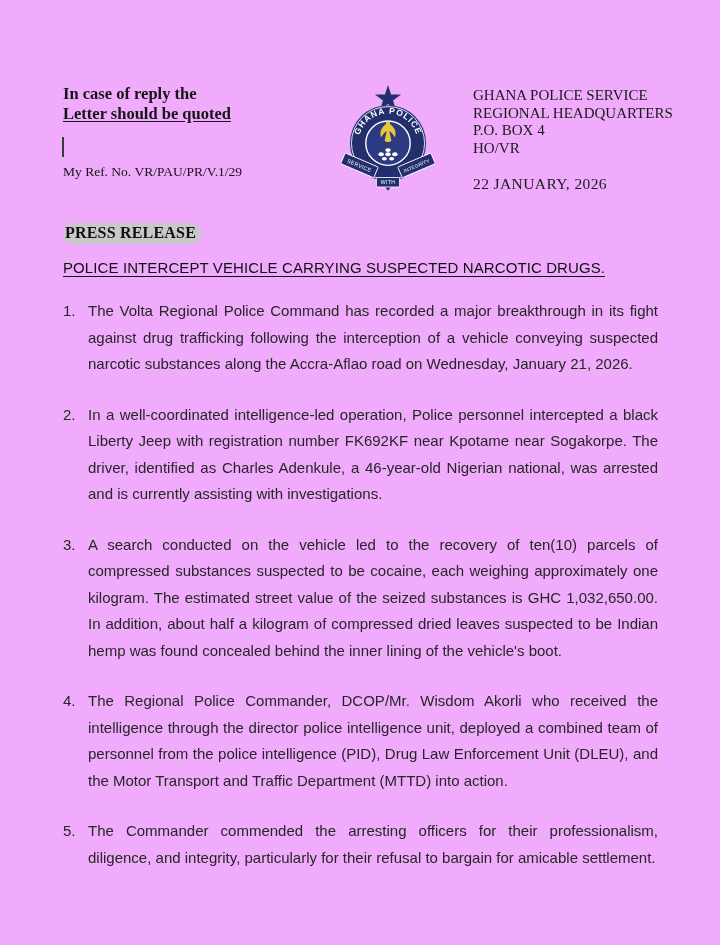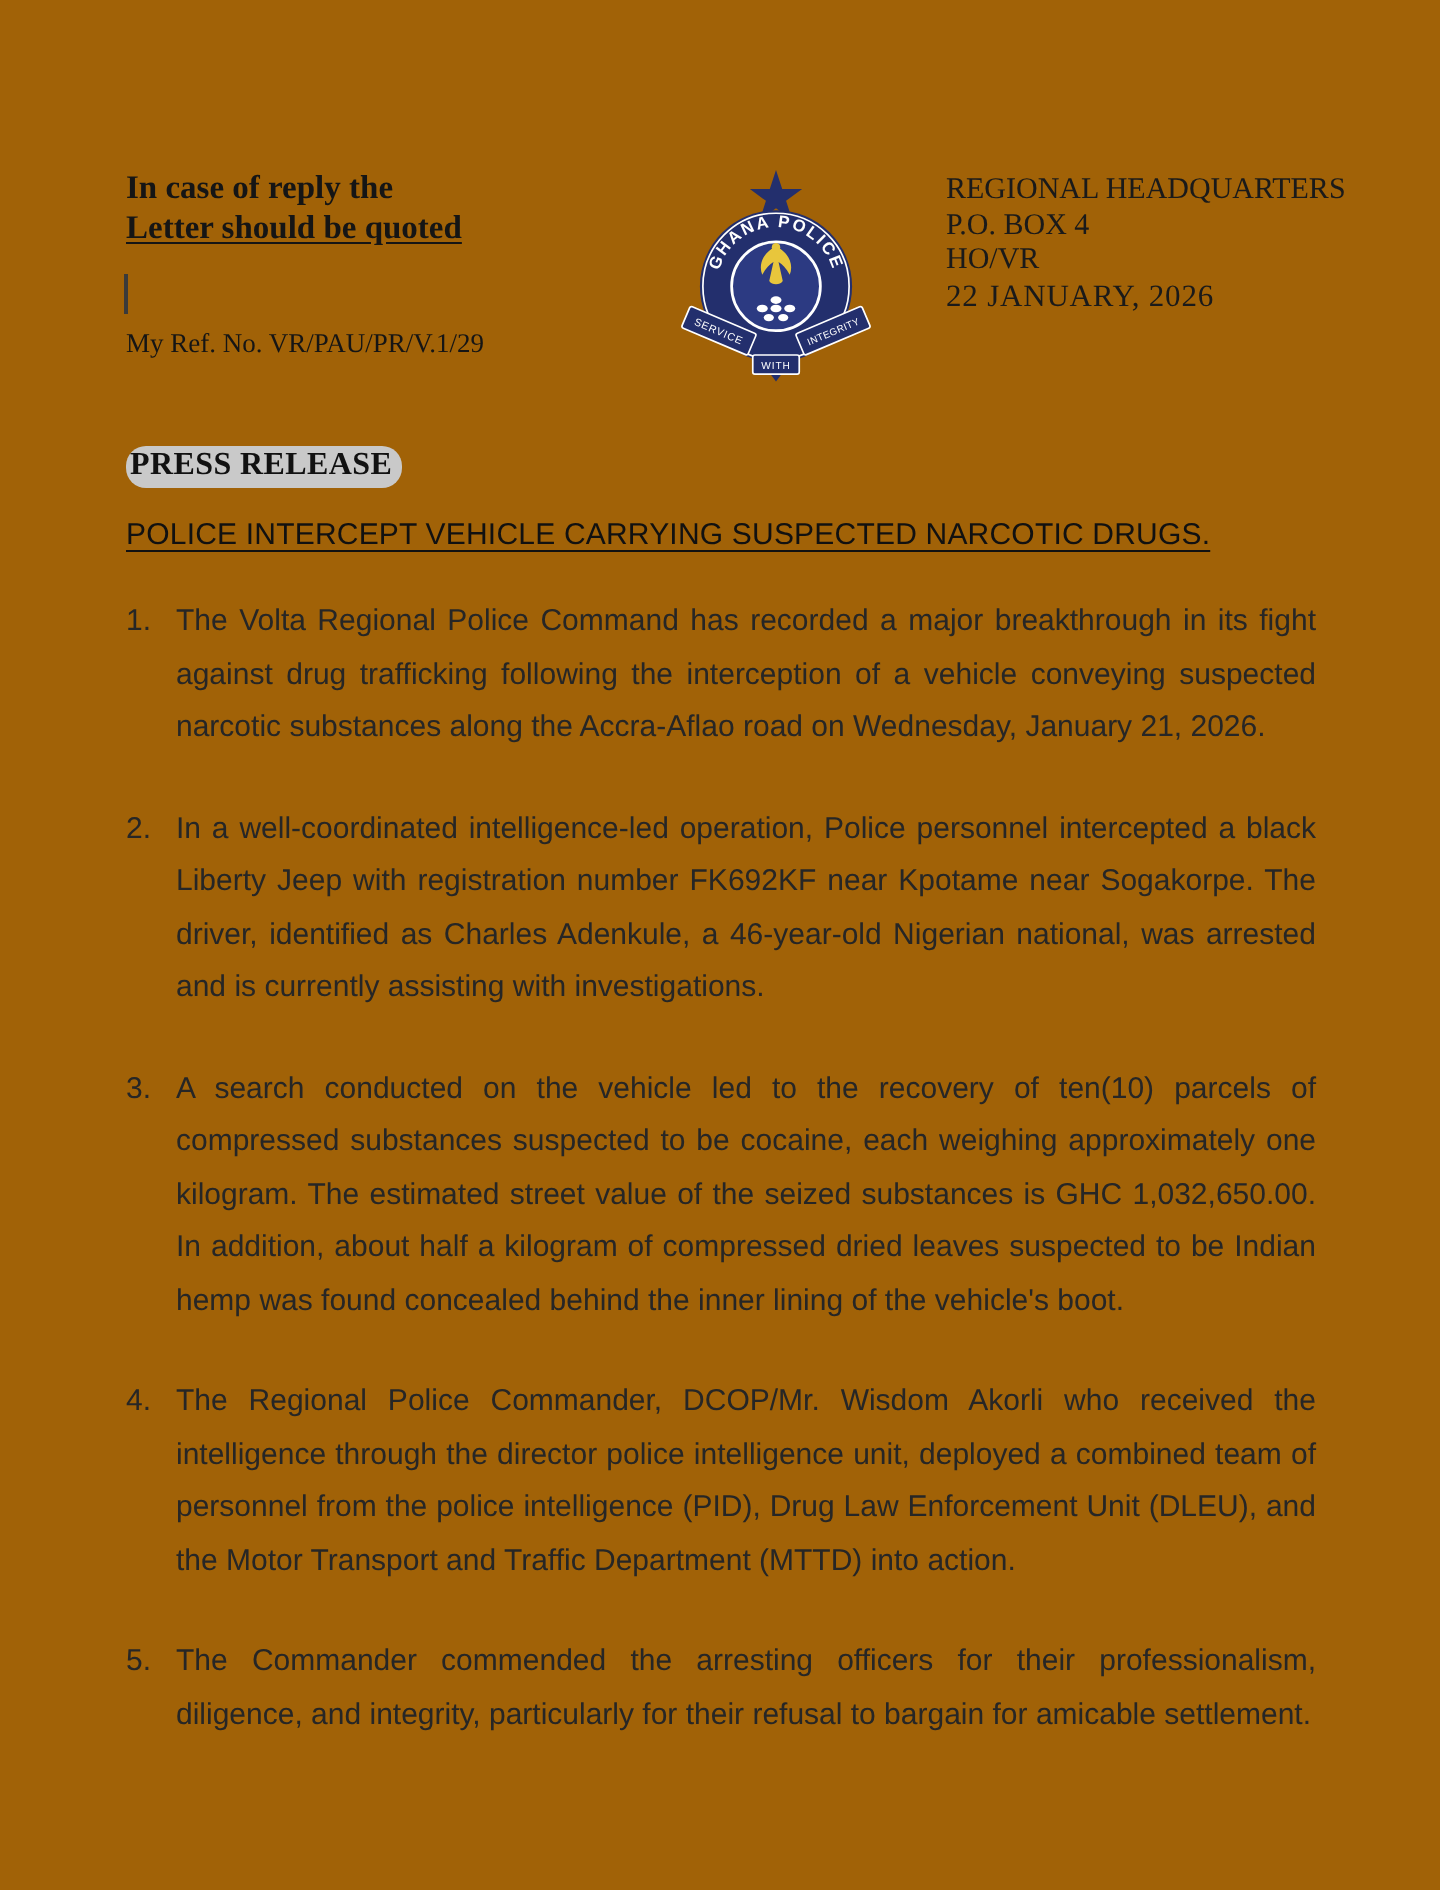--- a/index.html
+++ b/index.html
@@ -1,18 +1,18 @@
 <!DOCTYPE html>
 <html><head>
 <meta charset="utf-8">
 <style>
   * { margin: 0; padding: 0; box-sizing: border-box; }
   html, body { background: #e8e8e8; }
   .page {
-    width: 720px; height: 945px; background: #a16207; margin: 0 auto;
+    width: 720px; height: 945px; background: #f0abfc; margin: 0 auto;
     position: relative; overflow: hidden; color: #222;
     font-family: "Liberation Sans", sans-serif;
     padding: 84px 62px 0 63px;
   }
 
   
   .header { display: grid; grid-template-columns: 240px 170px 1fr; }
   .reply-note {
     font-family: "Liberation Serif", serif; font-weight: bold;
     font-size: 16.5px; line-height: 20px; color: #151515;
@@ -23,21 +23,21 @@
     font-family: "Liberation Serif", serif; font-weight: normal;
     font-size: 13.5px; color: #151515; white-space: nowrap;
   }
   .logo-wrap { display: flex; justify-content: center; align-items: flex-start; }
   .addr {
     font-family: "Liberation Serif", serif; font-size: 15px;
     line-height: 17.5px; color: #1a1a1a; padding-top: 3px; white-space: nowrap;
   }
   .date-line {
     font-family: "Liberation Serif", serif; font-size: 15.5px;
-    color: #1a1a1a; letter-spacing: 0.4px;
+    color: #1a1a1a; margin-top: 18px; letter-spacing: 0.4px;
   }
 
   
   .press-release-row { margin-top: 27px; }
   .press-release-label {
     display: inline-block; background: #c9c9c9; color: #111;
     font-family: "Liberation Serif", serif; font-weight: bold;
     font-size: 16px; padding: 1px 5px 2px 2px; letter-spacing: 0.2px; border-radius: 10px;
   }
   .doc-title {
@@ -112,20 +112,21 @@
         <g>
           <polygon points="47,97 53,97 50,101" fill="#232f6d"></polygon>
           <rect x="39" y="88.5" width="22" height="9" fill="#232f6d" stroke="#ffffff" stroke-width="0.8" rx="1"></rect>
           <text x="50" y="95" text-anchor="middle" font-family="Liberation Sans, sans-serif" font-size="4.8" fill="#ffffff" letter-spacing="0.4">WITH</text>
         </g>
       </svg>
     </div>
 
     <div>
       <div class="addr">
+        <div>GHANA POLICE SERVICE</div>
         <div>REGIONAL HEADQUARTERS</div>
         <div>P.O. BOX 4</div>
         <div>HO/VR</div>
       </div>
       <div class="date-line">22 JANUARY, 2026</div>
     </div>
   </div>
 
   <div class="press-release-row">
     <span class="press-release-label">PRESS RELEASE</span>

